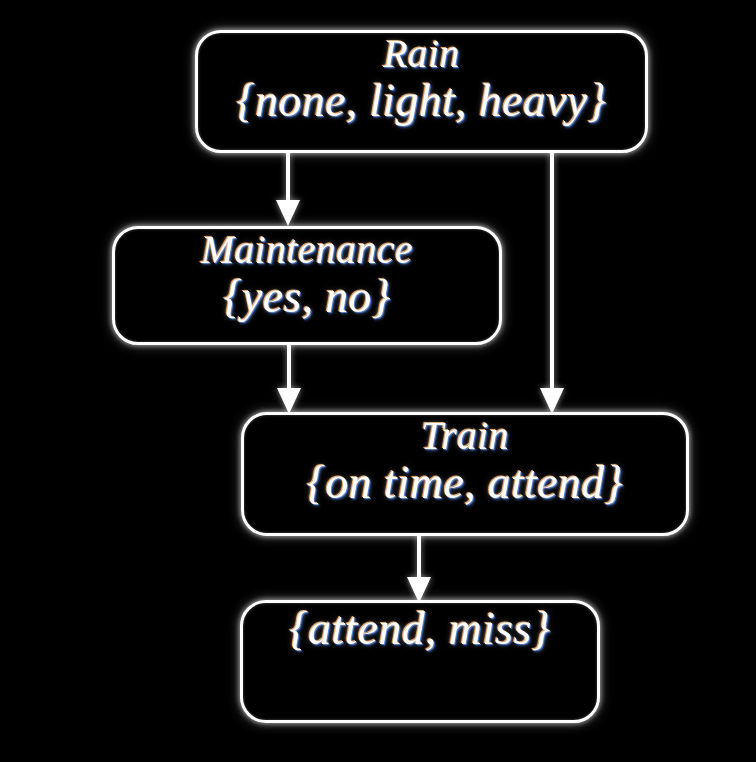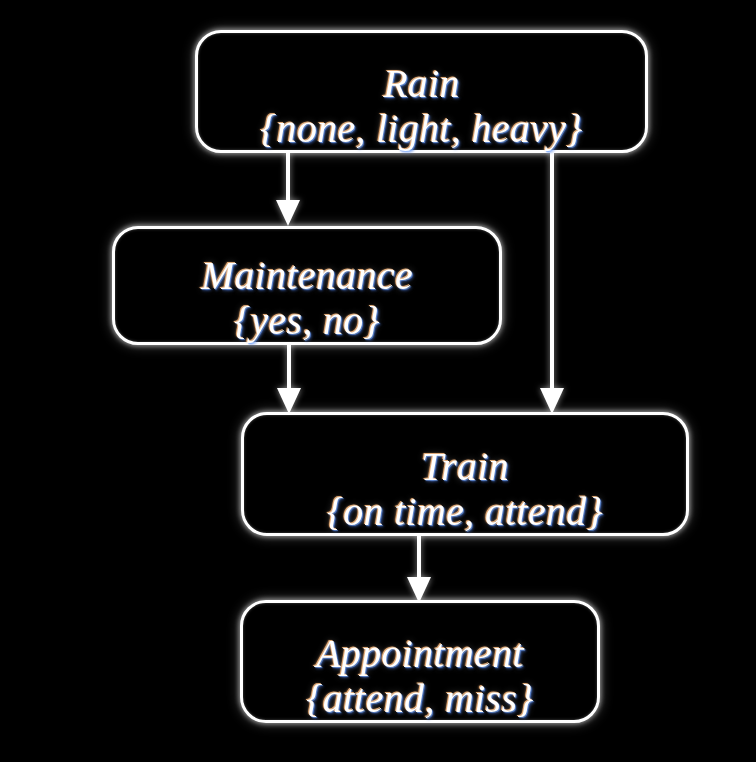--- a/index.html
+++ b/index.html
@@ -19,42 +19,42 @@
   
   .node {
     position: absolute;
     box-sizing: border-box;
     border: 3.5px solid #ffffff;
     border-radius: 26px;
     background: #000000;
     display: flex;
     flex-direction: column;
     align-items: center;
-    justify-content: flex-end;
+    justify-content: flex-start;
     box-shadow:
       0 0 5px 1px rgba(255,255,255,0.55),
       0 0 12px 2px rgba(255,255,255,0.22),
       inset 0 0 3px 0 rgba(255,255,255,0.30);
   }
 
   .node-line {
     color: #ffffff;
     font-style: italic;
     font-weight: normal;
     line-height: 1.06;
     white-space: nowrap;
     text-shadow:
       -1px -1px 0.6px rgba(255,196,140,0.80),
       -1.6px -1.4px 1.6px rgba(226,150,88,0.45),
        1px  1.2px 0.8px rgba(120,170,255,0.70),
        1.8px 1.8px 2.4px rgba(60,110,220,0.50),
        0 0 7px rgba(255,255,255,0.30);
   }
   .node-name   { font-size: 40px; letter-spacing: 0.3px; }
-  .node-states { font-size: 40px; letter-spacing: 0.3px; margin-top: 2px; }
+  .node-states { font-size: 46px; letter-spacing: 0.3px; margin-top: 2px; }
 
   
   .edge {
     position: absolute;
     overflow: visible;
   }
   .edge line {
     stroke: #ffffff;
     stroke-width: 4;
   }
@@ -99,17 +99,16 @@
     <div class="node-line node-name">Maintenance</div>
     <div class="node-line node-states">{yes, no}</div>
   </div>
 
   <div class="node" style="left:198px; top:412px; width:448px; height:124px;margin-left:43px;">
     <div class="node-line node-name">Train</div>
     <div class="node-line node-states">{on time, attend}</div>
   </div>
 
   <div class="node" style="left:240px; top:600px; width:360px; height:123px;">
-    <div class="node-line node-name">Appointment</div>
     <div class="node-line node-states">{attend, miss}</div>
   </div>
 
 </div>
 
 </body></html>

